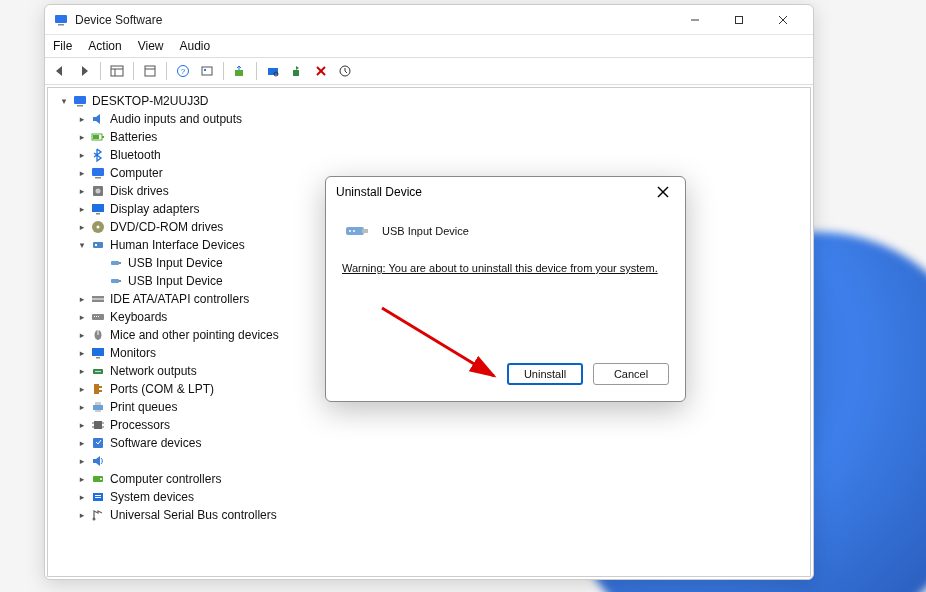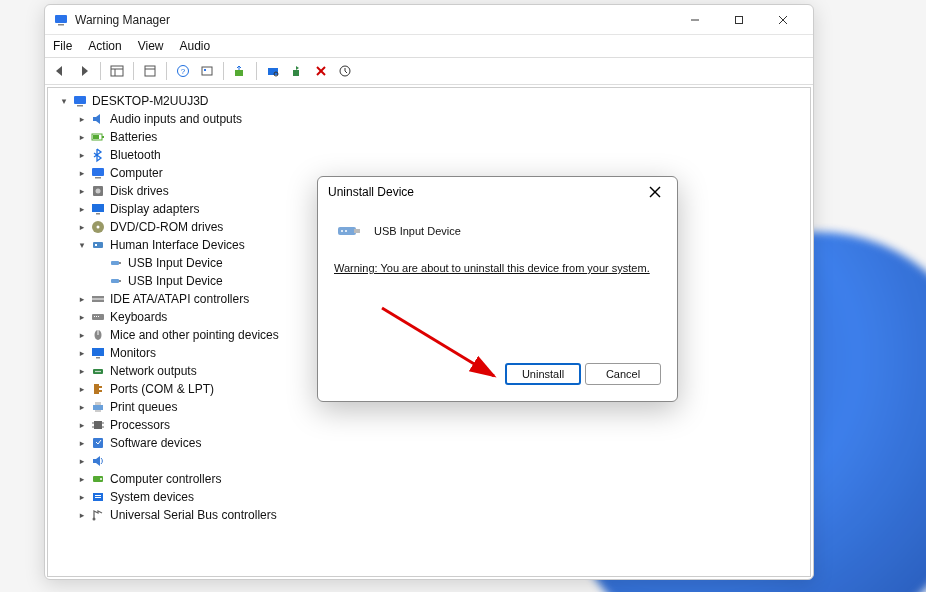--- a/index.html
+++ b/index.html
@@ -18,47 +18,47 @@
 .tool-btn { width: 22px; height: 22px; display: flex; align-items: center; justify-content: center; border: 1px solid transparent; }
 .tool-sep { width: 1px; height: 18px; background: #ccc; margin: 0 3px; }
 .content { flex: 1; margin: 2px; border: 1px solid #ccc; overflow: auto; padding: 4px 6px; }
 .tree { font-size: 12px; color: #111; }
 .node { display: flex; align-items: center; height: 18px; white-space: nowrap; }
 .expander { width: 12px; text-align: center; color: #555; font-size: 9px; margin-right: 2px; }
 .node-icon { width: 16px; height: 16px; margin-right: 4px; display: flex; align-items: center; justify-content: center; }
 .indent0 { padding-left: 4px; }
 .indent1 { padding-left: 22px; }
 .indent2 { padding-left: 40px; }
-.dialog { position: absolute; left: 317px; top: 176px; width: 361px; background: #fff; border: 1px solid #888; border-radius: 6px; box-shadow: 0 8px 30px rgba(0,0,0,.25); }
+.dialog { position: absolute; left: 325px; top: 176px; width: 361px; background: #fff; border: 1px solid #888; border-radius: 6px; box-shadow: 0 8px 30px rgba(0,0,0,.25); }
 .dialog-titlebar { height: 30px; display: flex; align-items: center; padding: 0 10px; }
 .dialog-title { font-size: 12px; flex: 1; }
 .dialog-close { width: 24px; height: 24px; display: flex; align-items: center; justify-content: center; }
 .dialog-body { padding: 8px 16px 16px 16px; font-size: 11px; color: #111; }
 .device-row { display: flex; align-items: center; gap: 10px; height: 32px; }
 .device-icon { width: 30px; height: 24px; }
 .warning { margin-top: 14px; font-size: 11px; line-height: 1.3; text-decoration: underline; }
-.dialog-buttons { display: flex; justify-content: flex-end; gap: 4px; margin-top: 88px; }
+.dialog-buttons { display: flex; justify-content: flex-end; gap: 10px; margin-top: 88px; }
 .btn { min-width: 76px; height: 22px; font-size: 11px; border: 1px solid #999; background: #fff; border-radius: 3px; display: flex; align-items: center; justify-content: center; }
 .btn.primary { border: 2px solid #0a64c8; }
 .arrow { position: absolute; left: 374px; top: 300px; pointer-events: none; }
 </style>
 </head>
 <body>
 
 <div class="bg-swoosh"></div>
 
 <div class="app-window">
   <div class="titlebar">
     <span class="app-icon">
       <svg viewBox="0 0 16 16">
           <rect x="2" y="3" width="12" height="8" rx="1" fill="#2a73ea"></rect>
           <rect x="5" y="12" width="6" height="1.5" fill="#888"></rect>
         </svg>
     </span>
-    <span class="title">Warning Manager</span>
+    <span class="title">Device Software</span>
     <div class="win-controls">
       <div class="win-btn">
           <svg viewBox="0 0 10 10">
             <line x1="1" y1="5" x2="9" y2="5" stroke="#333" stroke-width="1"></line>
           </svg>
         </div>
       <div class="win-btn">
           <svg viewBox="0 0 10 10">
             <rect x="1.5" y="1.5" width="7" height="7" fill="none" stroke="#333" stroke-width="1"></rect>
           </svg>

